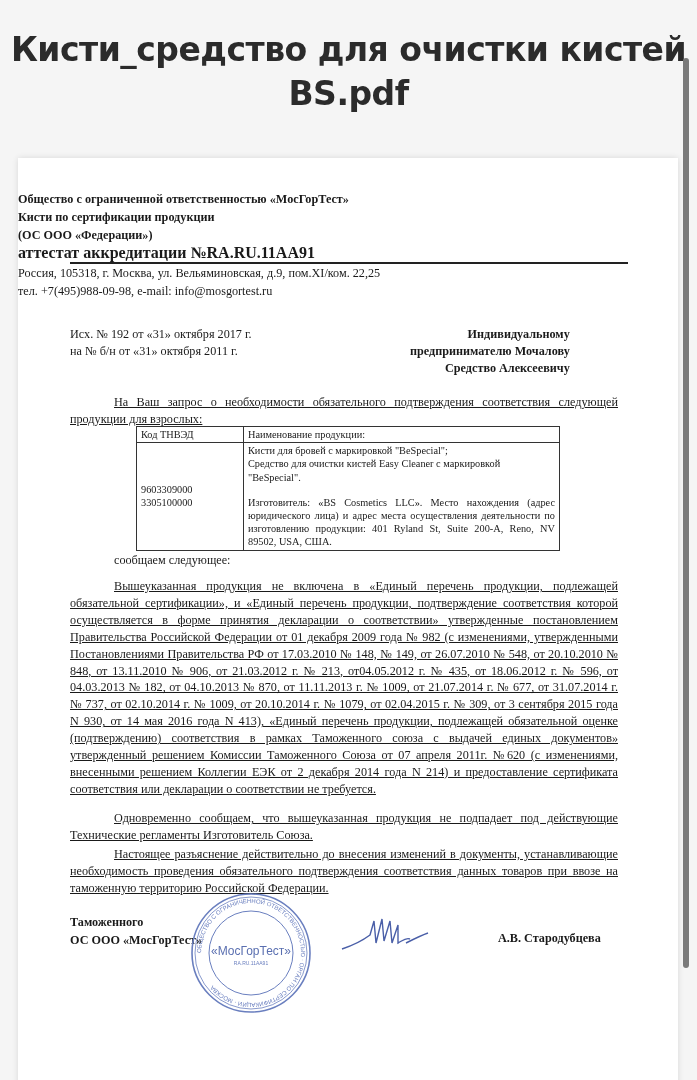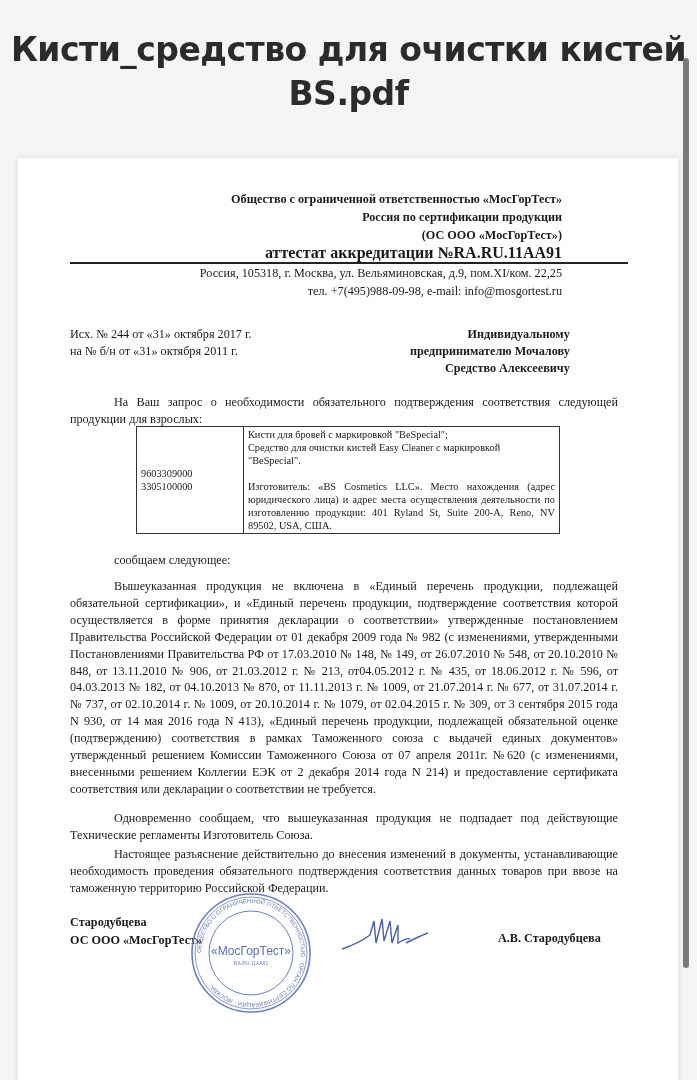--- a/index.html
+++ b/index.html
@@ -19,27 +19,27 @@
     background:#7a7a7a; border-radius:3px;
   }
   .page {
     position:absolute; left:18px; top:158px; width:660px; height:930px;
     background:#ffffff; box-shadow:0 0 6px rgba(0,0,0,0.12);
   }
   .doc {
     position:absolute; left:0; top:0; width:660px;
     font-family:"Liberation Serif", serif; color:#1a1a1a;
   }
-  .hdr { position:absolute; left:0; width:544px; text-align:right; font-size:12.2px; line-height:18px; }
+  .hdr { position:absolute; left:0; width:544px; text-align:left; font-size:12.2px; line-height:18px; }
   .hdr.bold { font-weight:bold; }
   .hdr-rule { position:absolute; left:52px; width:558px; top:98px; height:0; border-top:2px solid #222; }
   .ref { position:absolute; left:52px; font-size:12.2px; line-height:17px; }
   .addressee { position:absolute; left:392px; top:168px; font-size:12.2px; line-height:17px; font-weight:bold;text-align:right; }
   .para { position:absolute; left:52px; width:548px; font-size:12.2px; line-height:16.9px; text-align:justify; }
-  .indent { text-indent:44px; }
+  .indent { text-indent:44px;text-decoration:underline; }
   table.codes {
     position:absolute; left:118px; top:268px; width:424px;
     border-collapse:collapse; font-size:10.3px; line-height:13.2px;
     font-family:"Liberation Serif", serif;
   }
   table.codes td { border:1px solid #333; padding:1px 4px; vertical-align:top; }
   table.codes td.c1 { width:98px; }
   table.codes td.code-cell { vertical-align:middle; }
   .prod-desc { text-align:justify; }
   .sig-title { position:absolute; left:52px; top:755px; font-size:12.2px; line-height:18px; font-weight:bold; }
@@ -52,40 +52,44 @@
 
 <div class="viewer-title">
   <div>Кисти_средство для очистки кистей BS.pdf</div>
 </div>
 <div class="scrollbar"></div>
 
 <div class="page">
   <div class="doc">
 
     <div class="hdr bold" style="top:32px">Общество с ограниченной ответственностью «МосГорТест»</div>
-    <div class="hdr bold" style="top:50px">Россия по сертификации продукции</div>
-    <div class="hdr bold" style="top:68px">(ОС ООО «МосГорТест»)</div>
+    <div class="hdr bold" style="top:50px">Кисти по сертификации продукции</div>
+    <div class="hdr bold" style="top:68px">(ОС ООО «Федерации»)</div>
     <div class="hdr bold" style="top:86px;font-size:16px">аттестат аккредитации №RA.RU.11АА91</div>
     <div class="hdr-rule" style="top:104px"></div>
     <div class="hdr" style="top:106px">Россия, 105318, г. Москва, ул. Вельяминовская, д.9, пом.XI/ком. 22,25</div>
     <div class="hdr" style="top:124px">тел. +7(495)988-09-98, e-mail: info@mosgortest.ru</div>
 
-    <div class="ref" style="top:168px">Исх. № 244  от «31» октября 2017 г.</div>
+    <div class="ref" style="top:168px">Исх. № 192  от «31» октября 2017 г.</div>
     <div class="ref" style="top:185px">на № б/н  от «31» октября 2011 г.</div>
 
     <div class="addressee">
       <div>Индивидуальному</div>
       <div>предпринимателю Мочалову</div>
       <div>Средство Алексеевичу</div>
     </div>
 
     <div class="para indent" style="top:236px">На Ваш запрос о необходимости обязательного подтверждения соответствия следующей продукции для взрослых:</div>
 
     <table class="codes">
       <tbody>
+          <tr>
+        <td class="c1">Код ТНВЭД</td>
+        <td>Наименование продукции:</td>
+      </tr>
       <tr>
         <td class="c1 code-cell">
           <div>9603309000</div>
           <div>3305100000</div>
         </td>
         <td>
           <div>Кисти для бровей с маркировкой "BeSpecial";</div>
           <div>Средство для очистки кистей Easy Cleaner с маркировкой "BeSpecial".</div>
           <div style="height:12px"></div>
           <div class="prod-desc">Изготовитель: «BS Cosmetics LLC». Место нахождения (адрес юридического лица) и адрес места осуществления деятельности по изготовлению продукции: 401 Ryland St, Suite 200-A, Reno, NV 89502, USA, США.</div>
@@ -94,21 +98,21 @@
     </tbody>
       </table>
 
     <div class="para" style="top:394px;left:96px">сообщаем следующее:</div>
 
     <div class="para indent" style="top:420px">Вышеуказанная продукция не включена в «Единый перечень продукции, подлежащей обязательной сертификации», и «Единый перечень продукции, подтверждение соответствия которой осуществляется в форме принятия декларации о соответствии» утвержденные постановлением Правительства Российской Федерации от 01 декабря 2009 года № 982 (с изменениями, утвержденными Постановлениями Правительства РФ от 17.03.2010 № 148, № 149, от 26.07.2010 № 548, от 20.10.2010 № 848, от 13.11.2010 № 906, от 21.03.2012 г. № 213, от04.05.2012 г. № 435, от 18.06.2012 г. № 596, от 04.03.2013 № 182, от 04.10.2013 № 870, от 11.11.2013 г. № 1009, от 21.07.2014 г. № 677, от 31.07.2014 г. № 737, от 02.10.2014 г. № 1009, от 20.10.2014 г. № 1079, от 02.04.2015 г. № 309, от 3 сентября 2015 года N 930, от 14 мая 2016 года N 413),  «Единый перечень продукции, подлежащей обязательной оценке (подтверждению) соответствия в рамках Таможенного союза с выдачей единых документов» утвержденный решением Комиссии Таможенного Союза от 07 апреля 2011г. №620 (с изменениями, внесенными решением Коллегии ЕЭК от 2 декабря 2014 года N 214) и предоставление сертификата соответствия или декларации о соответствии не требуется.</div>
     <div class="para indent" style="top:652px">Одновременно сообщаем, что вышеуказанная продукция не подпадает под действующие Технические регламенты Изготовитель Союза.</div>
     <div class="para indent" style="top:688px">Настоящее разъяснение действительно до внесения изменений в документы, устанавливающие необходимость проведения обязательного подтверждения соответствия данных товаров при ввозе на таможенную территорию Российской Федерации.</div>
 
     <div class="sig-title">
-      <div>Стародубцева</div>
+      <div>Таможенного</div>
       <div>ОС ООО «МосГорТест»</div>
     </div>
 
     <svg class="stamp" viewBox="0 0 122 124">
       <defs>
         <path id="ringpath" d="M61,62 m-50,0 a50,50 0 1,1 100,0 a50,50 0 1,1 -100,0"></path>
       </defs>
       <circle cx="61" cy="62" r="59" fill="none" stroke="#6a7fbf" stroke-width="1.6"></circle>
       <circle cx="61" cy="62" r="56" fill="none" stroke="#6a7fbf" stroke-width="0.8"></circle>
       <circle cx="61" cy="62" r="42" fill="none" stroke="#6a7fbf" stroke-width="1"></circle>

